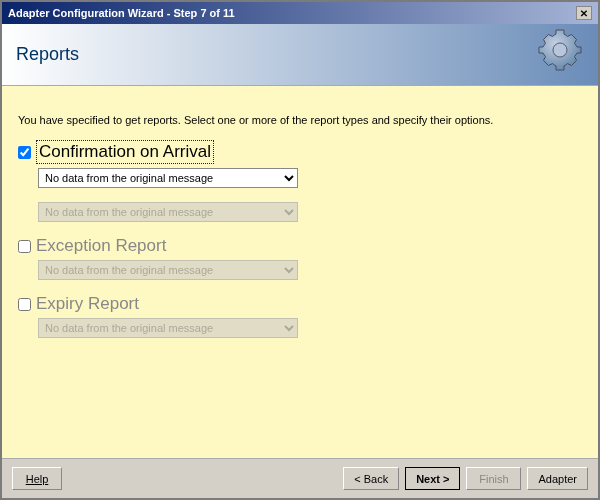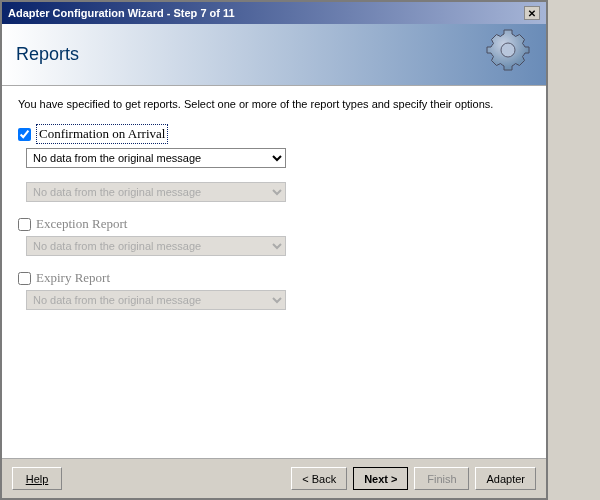--- a/index.html
+++ b/index.html
@@ -11,21 +11,21 @@
     }
 
     body {
       width: 600px;
       height: 500px;
       overflow: hidden;
       background: #d4d0c8;
     }
 
     .window {
-      width: 548px;
+      width: 600px;
       height: 500px;
       border: 2px solid #7b7b7b;
       background: #d4d0c8;
       display: flex;
       flex-direction: column;
     }
 
     .title-bar {
       background: linear-gradient(to right, #0a246a, #a6b5d7);
       color: white;
@@ -74,22 +74,22 @@
       color: #003366;
     }
 
     .header-icon {
       font-size: 36px;
       opacity: 0.9;
     }
 
     .content-area {
       flex: 1;
-      background: #ffffff;
-      padding: 12px 16px;
+      background: #fef9c3;
+      padding: 28px 16px;
       overflow-y: auto;
     }
 
     .description-text {
       font-size: 11px;
       color: #000;
       margin-bottom: 14px;
     }
 
     .report-section {
@@ -100,35 +100,34 @@
       display: flex;
       align-items: center;
       margin-bottom: 4px;
     }
 
     .report-checkbox-row input[type="checkbox"] {
       margin-right: 5px;
     }
 
     .report-label {
-      font-size: 13px;
-      color: #000;
-      font-family: Liberation Serif, serif;
+      font-size: 17px;
+      color: #000;
     }
 
     .report-label.active {
       color: #000;
     }
 
     .report-label.inactive {
       color: #888;
     }
 
     .dropdown-row {
-      margin-left: 8px;
+      margin-left: 20px;
       margin-bottom: 4px;
     }
 
     .dropdown-row select {
       width: 260px;
       height: 20px;
       font-size: 11px;
       background: #fff;
       border: 1px solid #888;
       padding: 0 2px;

